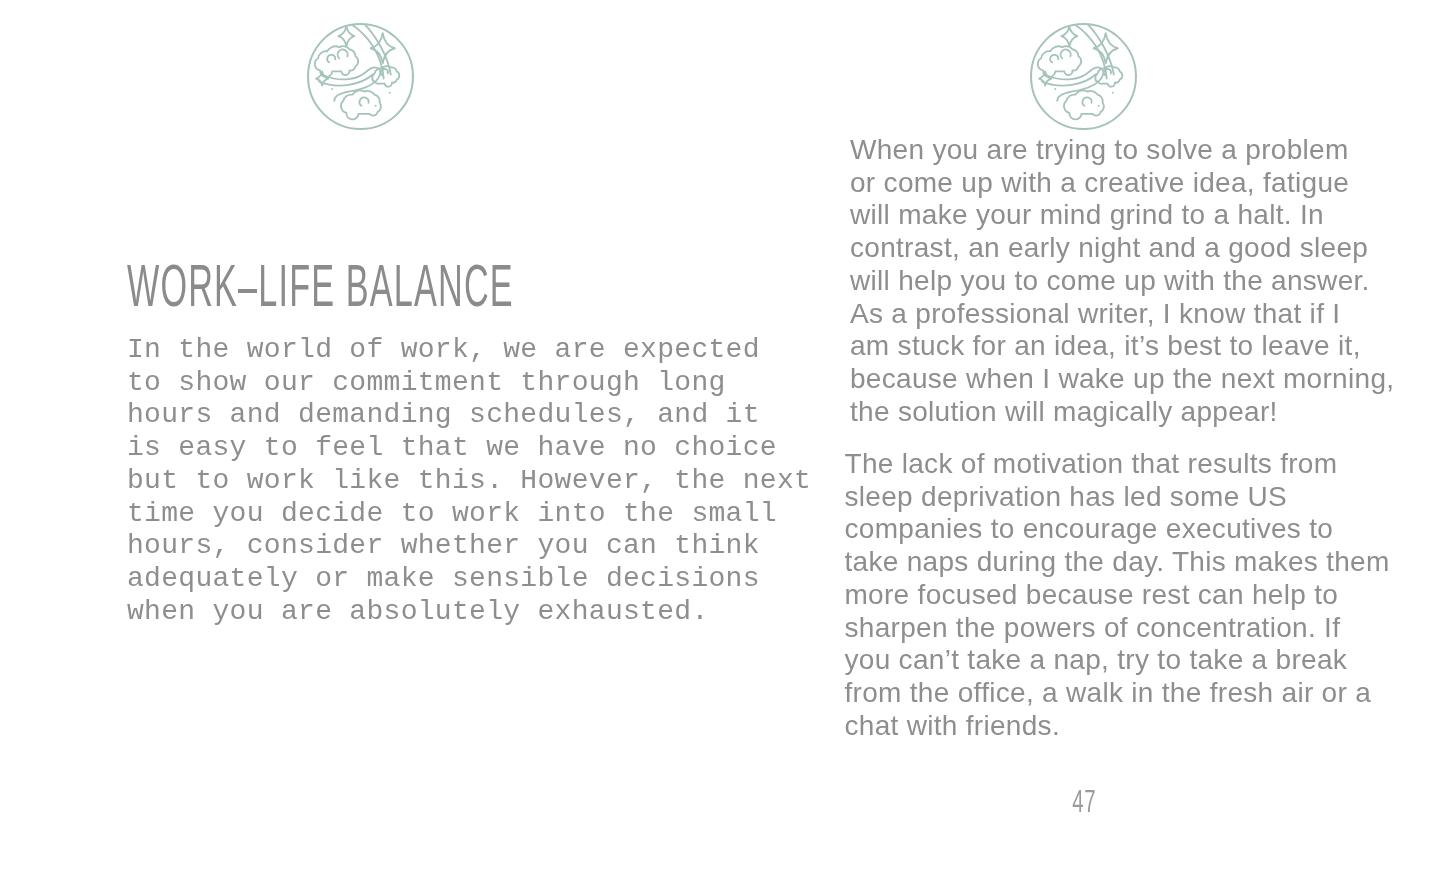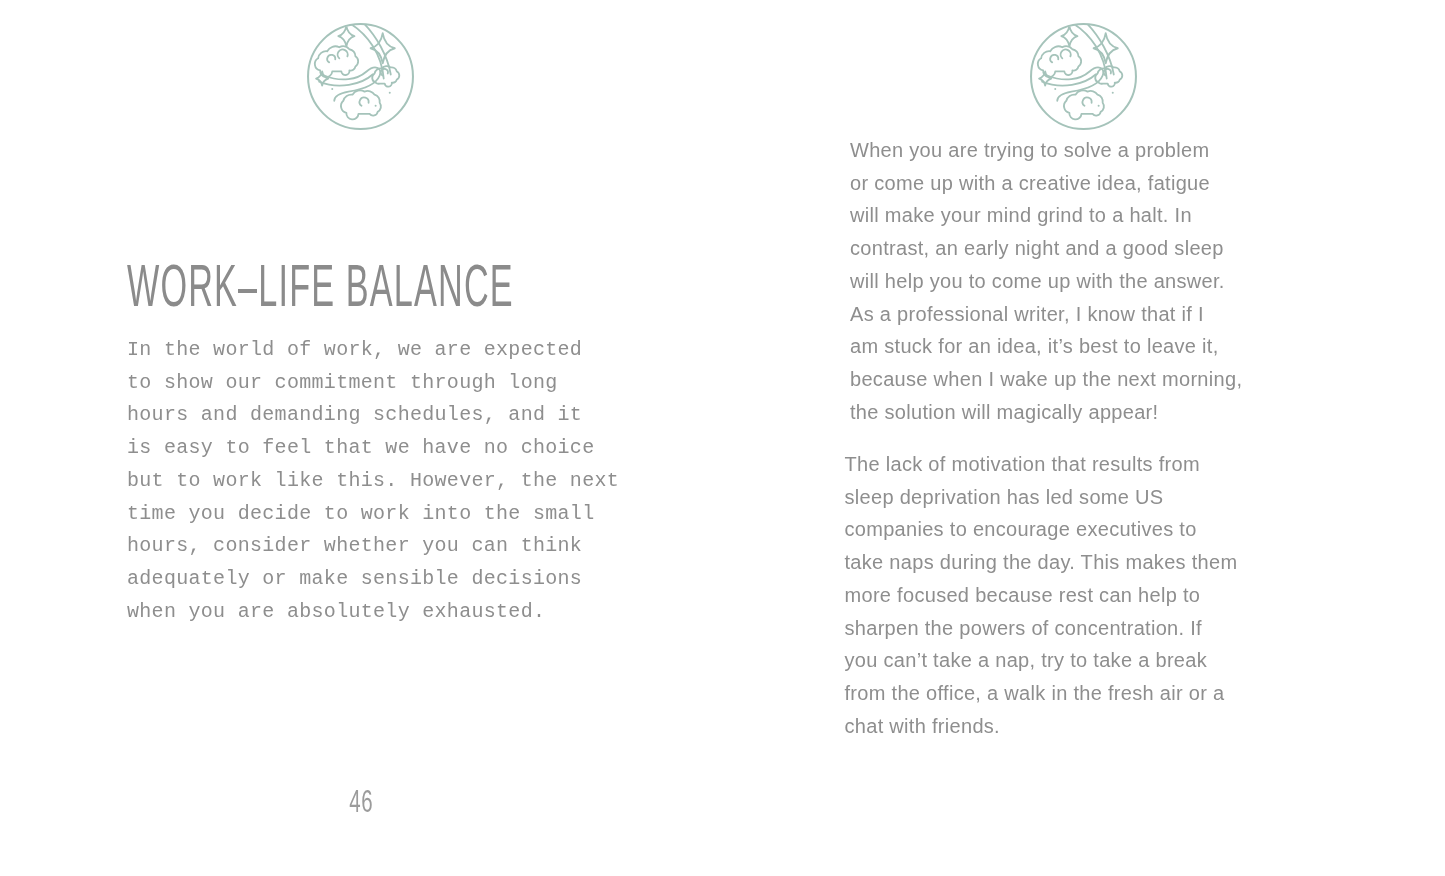--- a/index.html
+++ b/index.html
@@ -42,21 +42,21 @@
     letter-spacing:2px;
     color:var(--heading);
   }
   .title .condensed{
     font-size:59px;
     line-height:1;
   }
   .body{
     position:absolute;
     white-space:pre;
-    font-size:20px;
+    font-size:28px;
     line-height:32.7px;
     letter-spacing:0.3px;
     color:var(--body);
   }
   .left .body{left:127px;top:334px;font-family:Liberation Mono, monospace;}
   .right .body.p1{left:127.5px;top:134px;}
   .right .body.p2{left:122px;top:448px;}
   .pagenum{
     position:absolute;
     top:784px;left:0;width:100%;
@@ -123,21 +123,20 @@
     <h1 class="title"><span class="condensed">WORK–LIFE BALANCE</span></h1>
     <p class="body">In the world of work, we are expected
 to show our commitment through long
 hours and demanding schedules, and it
 is easy to feel that we have no choice
 but to work like this. However, the next
 time you decide to work into the small
 hours, consider whether you can think
 adequately or make sensible decisions
 when you are absolutely exhausted.</p>
-    <div class="pagenum"><span class="condensed">46</span></div>
   </section>
 
   <section class="page right">
     <div class="icon-wrap">
       <svg>
           <use href="#moon-clouds"></use>
         </svg>
     </div>
     <p class="body p1">When you are trying to solve a problem
 or come up with a creative idea, fatigue
@@ -150,15 +149,16 @@
 the solution will magically appear!</p>
     <p class="body p2">The lack of motivation that results from
 sleep deprivation has led some US
 companies to encourage executives to
 take naps during the day. This makes them
 more focused because rest can help to
 sharpen the powers of concentration. If
 you can’t take a nap, try to take a break
 from the office, a walk in the fresh air or a
 chat with friends.</p>
+    <div class="pagenum"><span class="condensed">47</span></div>
   </section>
 
 </div>
 
 </body></html>

